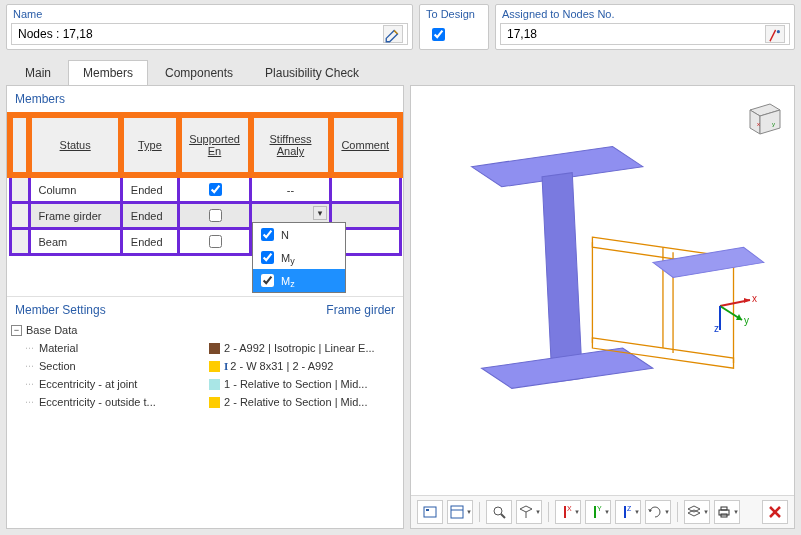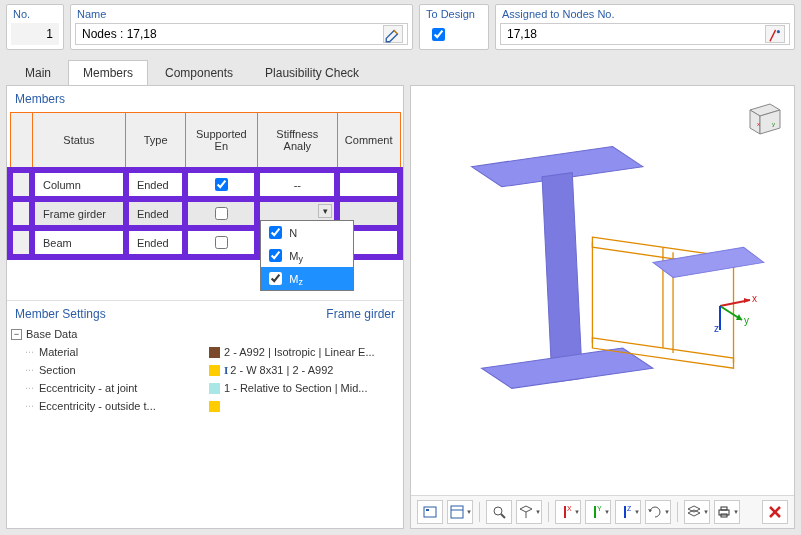--- a/index.html
+++ b/index.html
@@ -108,26 +108,27 @@
     display:flex; justify-content:space-between;
   }
   .members-table {
     border-collapse: collapse;
     width: 100%;
     font-size: 11px;
     margin-top:2px;
   }
   .members-table thead th {
     background: #efefef;
-    border: 1px solid #f97316;
+    border: 6px solid #f97316;
     padding: 15px 4px;
     font-weight: normal;
+    text-decoration: underline;
   }
   .members-table tbody td {
-    border: 6px solid #6d28d9;
+    border: 3px solid #6d28d9;
     padding: 2px 8px;
     background:#fff;
   }
   .members-table tbody tr.sel td { background:#e8e8e8; }
   .rowhdr { width:14px; background:#efefef !important; }
   .center { text-align:center; }
   .dd-cell {
     position: relative;
   }
   .dd-caret {
@@ -216,26 +217,20 @@
   }
   .tool-sep { width:1px; height:20px; background:#ccc; margin:0 2px;}
   .tool-btn.danger svg { color:#d02020; }
   input[type=checkbox]{ width:13px; height:13px; }
 </style>
 </head>
 <body>
 
 <div class="app">
   <div class="top-fields">
-    <div class="field-block no">
-      <div class="field-label">No.</div>
-      <div class="field-input-wrap readonly">
-        <input class="field-no-val" type="text" readonly="" value="1" style="">
-      </div>
-    </div>
     <div class="field-block name">
       <div class="field-label">Name</div>
       <div class="field-input-wrap">
         <input type="text" value="Nodes : 17,18" style="">
         <span class="inline-icon-btn">
           <svg viewBox="0 0 16 16">
               <path d="M2 11 L9 4 L12 7 L5 14 L2 14 Z" fill="none" stroke="#2a5da8" stroke-width="1.2"></path>
               <path d="M9 4 L12 7" stroke="#d08a00" stroke-width="1.2"></path>
             </svg>
         </span>
@@ -362,20 +357,21 @@
             <span class="tree-dots">⋯</span>
           <span class="tree-key">Eccentricity - at joint</span>
           <span class="swatch" style="background:#a9e6e6"></span>
           <span>1 - Relative to Section | Mid...</span>
         </div>
         <div class="tree-row">
           <span class="tree-indent"></span>
             <span class="tree-dots">⋯</span>
           <span class="tree-key">Eccentricity - outside t...</span>
           <span class="swatch" style="background:#ffcc00"></span>
+          <span>2 - Relative to Section | Mid...</span>
         </div>
       </div>
     </div>
 
     <div class="right-panel">
       <div class="viewport">
         <svg class="model-svg" viewBox="0 0 380 400">
 
           <g fill="#8f8ff0" stroke="#6a6ad0" stroke-width="1">
 

